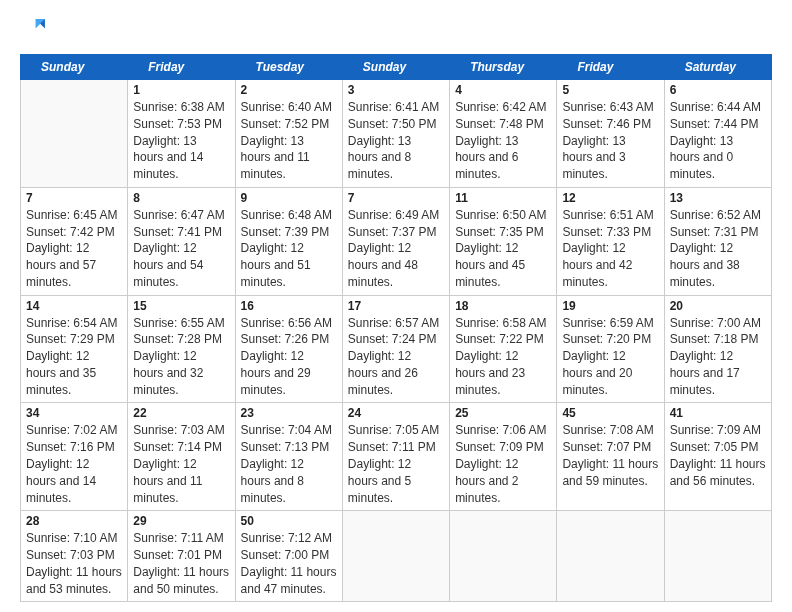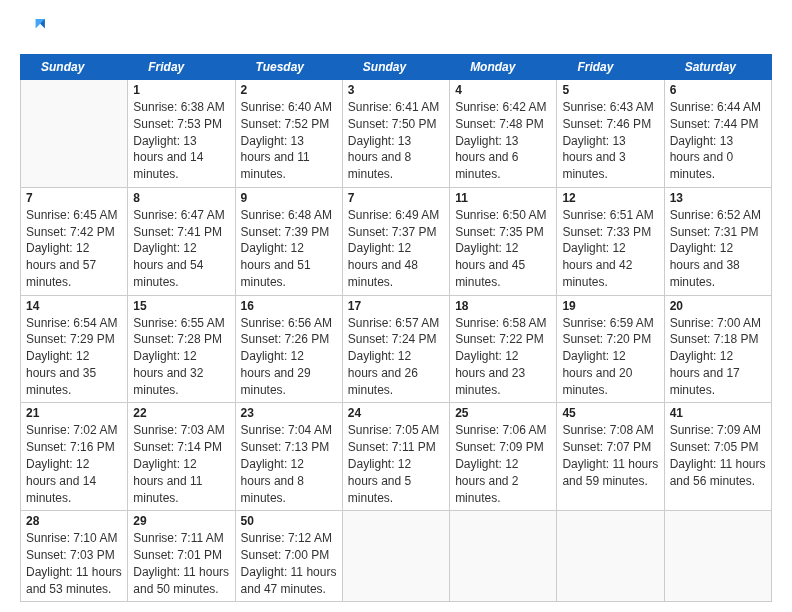--- a/index.html
+++ b/index.html
@@ -117,21 +117,21 @@
     </div>
   </div>
 
   <table class="calendar" id="cal-table">
     <thead id="cal-head">
         <tr>
           <th>Sunday</th>
           <th>Friday</th>
           <th>Tuesday</th>
           <th>Sunday</th>
-          <th>Monday</th>
+          <th>Thursday</th>
           <th>Friday</th>
           <th>Saturday</th>
         </tr>
       </thead>
     <tbody id="cal-body">
         <tr>
           <td class="empty"></td>
           <td>
             <span class="day-number">1</span>
             <div class="day-detail">Sunrise: 6:38 AM<br>Sunset: 7:53 PM<br>Daylight: 13 hours and 14 minutes.</div>
@@ -212,21 +212,21 @@
             <span class="day-number">19</span>
             <div class="day-detail">Sunrise: 6:59 AM<br>Sunset: 7:20 PM<br>Daylight: 12 hours and 20 minutes.</div>
           </td>
           <td>
             <span class="day-number">20</span>
             <div class="day-detail">Sunrise: 7:00 AM<br>Sunset: 7:18 PM<br>Daylight: 12 hours and 17 minutes.</div>
           </td>
         </tr>
         <tr>
           <td>
-            <span class="day-number">21</span>
+            <span class="day-number">34</span>
             <div class="day-detail">Sunrise: 7:02 AM<br>Sunset: 7:16 PM<br>Daylight: 12 hours and 14 minutes.</div>
           </td>
           <td>
             <span class="day-number">22</span>
             <div class="day-detail">Sunrise: 7:03 AM<br>Sunset: 7:14 PM<br>Daylight: 12 hours and 11 minutes.</div>
           </td>
           <td>
             <span class="day-number">23</span>
             <div class="day-detail">Sunrise: 7:04 AM<br>Sunset: 7:13 PM<br>Daylight: 12 hours and 8 minutes.</div>
           </td>

